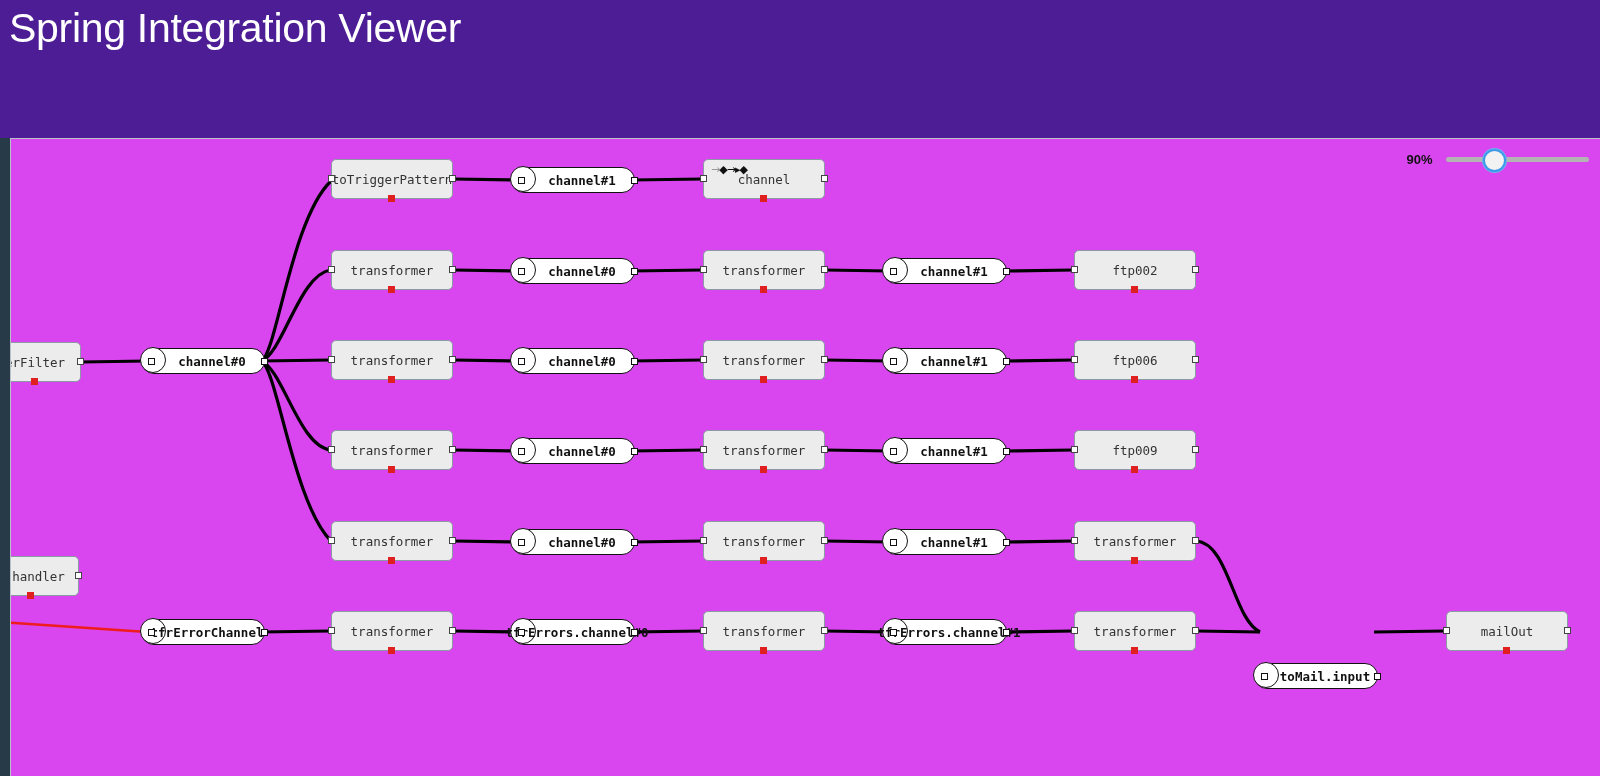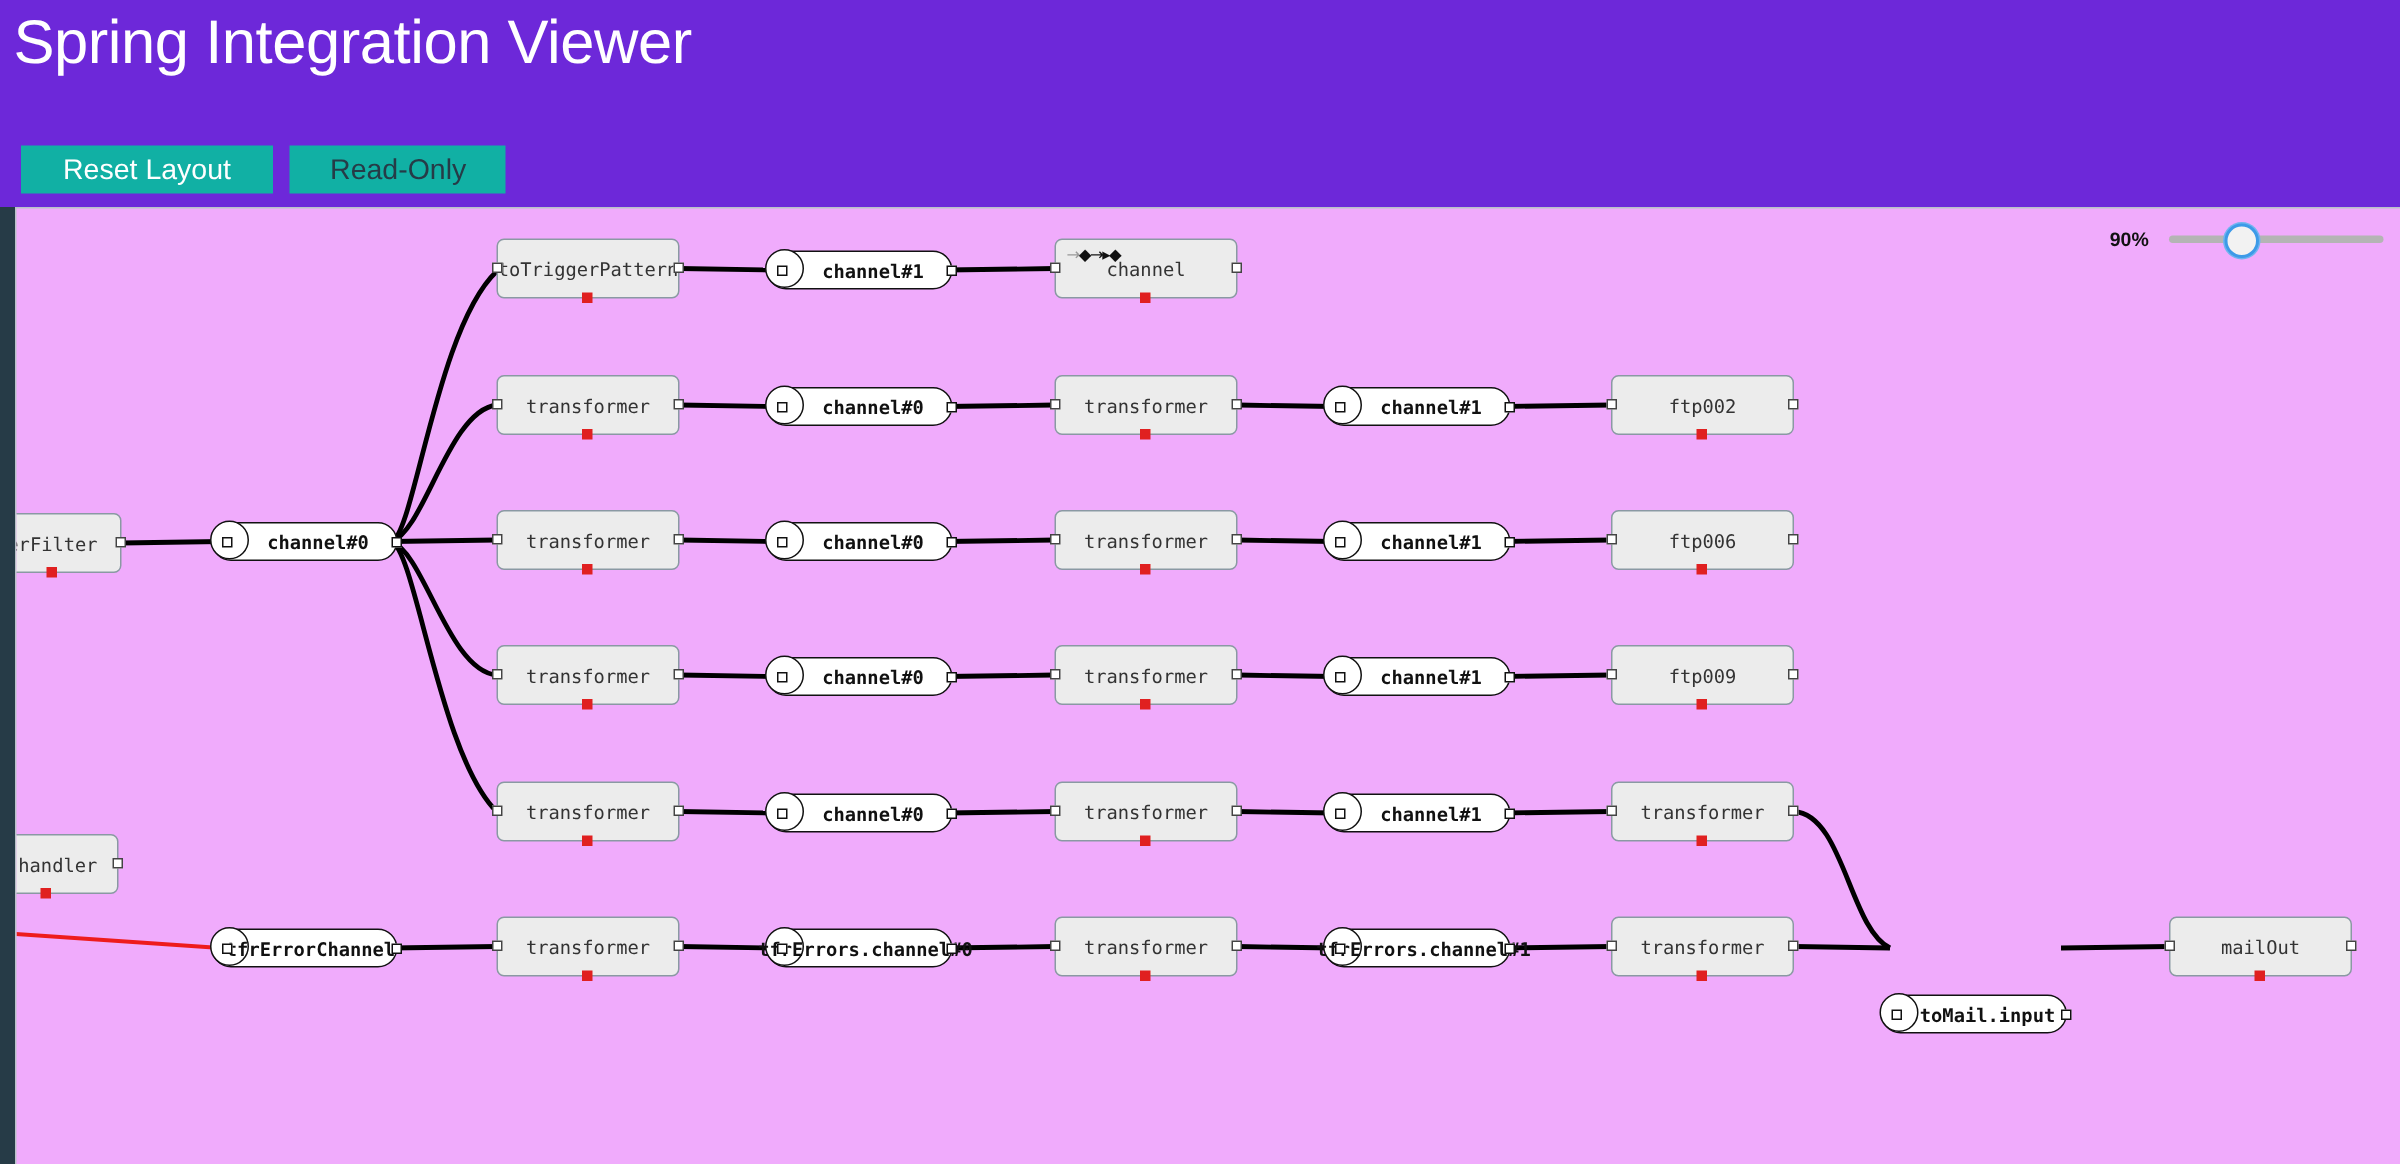--- a/index.html
+++ b/index.html
@@ -6,21 +6,21 @@
   html,body{margin:0;padding:0;}
   body{
     width:1600px;height:776px;overflow:hidden;
     background:#263b47;
     font-family:"Liberation Sans",sans-serif;
     -webkit-font-smoothing:antialiased;
   }
   .app{position:relative;width:1600px;height:776px;}
 
   
-  .header{position:absolute;left:0;top:0;width:1600px;height:138px;background:#6d28d9;}
+  .header{position:absolute;left:0;top:0;width:1600px;height:138px;background:#4c1d95;}
   .app-title{
     position:absolute;left:9px;top:2px;
     font-size:41px;line-height:52px;color:#ffffff;font-weight:400;
     letter-spacing:-0.3px;white-space:nowrap;
   }
   .ctrl-row1{position:absolute;left:9px;top:55px;height:30px;white-space:nowrap;}
   .ctrl-row2{position:absolute;left:14px;top:97px;height:32px;white-space:nowrap;}
   .lbl{
     display:inline-block;vertical-align:middle;
     font-size:17.5px;color:#ffffff;line-height:30px;
@@ -40,21 +40,21 @@
     font-family:"Liberation Sans",sans-serif;font-size:18px;
     cursor:pointer;text-align:center;
   }
   #load-button{height:30px;line-height:30px;width:95px;margin-left:6px;}
   #reset-layout-button{height:32px;line-height:32px;width:168px;font-size:19px;}
   #readonly-button{height:32px;line-height:32px;width:144px;font-size:19px;color:#263b47;margin-left:7px;}
 
   
   .canvas-wrap{
     position:absolute;left:10px;top:138px;width:1590px;height:638px;
-    background:#f0abfc;border-top:1px solid #b9c2c8;border-left:1px solid #b9c2c8;
+    background:#d946ef;border-top:1px solid #b9c2c8;border-left:1px solid #b9c2c8;
     overflow:hidden;
   }
   .zoom-ctl{position:absolute;right:12px;top:9px;height:22px;white-space:nowrap;z-index:6;}
   .zoom-pct{
     display:inline-block;vertical-align:middle;
     font-size:13px;font-weight:bold;color:#111;margin-right:9px;
   }
   .slider{
     display:inline-block;vertical-align:middle;position:relative;
     width:143px;height:22px;
@@ -126,24 +126,20 @@
 </head>
 <body>
 
 <div class="app">
 
   <div class="header">
 
     <div class="app-title">Spring Integration Viewer</div>
 
 
-    <div class="ctrl-row2">
-      <button class="btn" id="reset-layout-button">Reset Layout</button>
-      <button class="btn" id="readonly-button">Read-Only</button>
-    </div>
   </div>
 
   <div class="canvas-wrap">
 
     <div class="zoom-ctl">
       <span class="zoom-pct">90%</span>
       <span class="slider">
         <span class="track"></span>
         <span class="thumb" style="left: 37.2px;"></span>
       </span>

